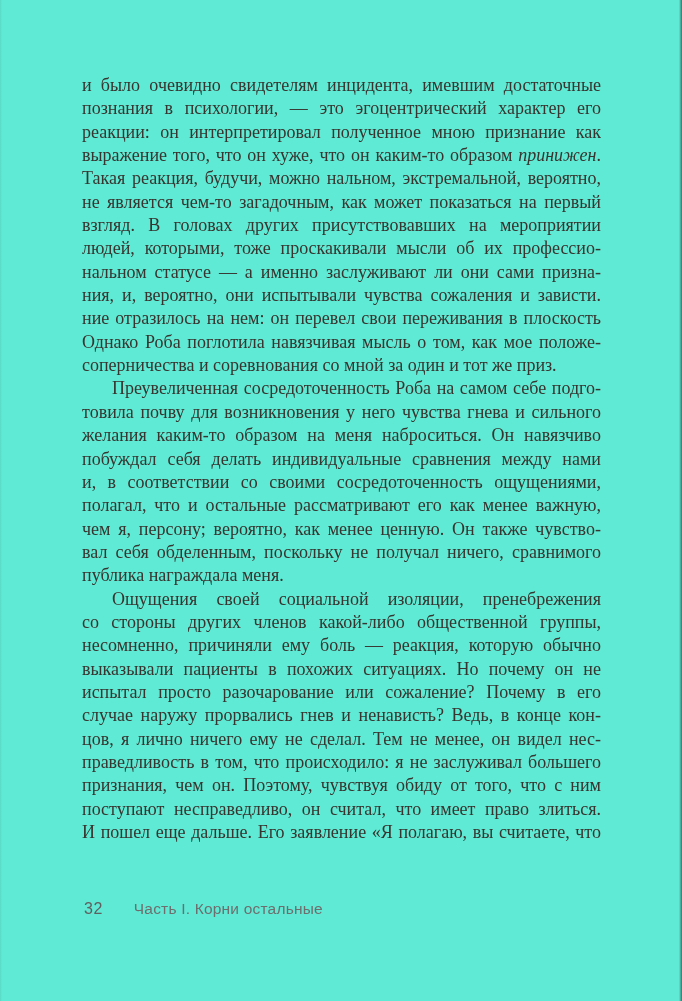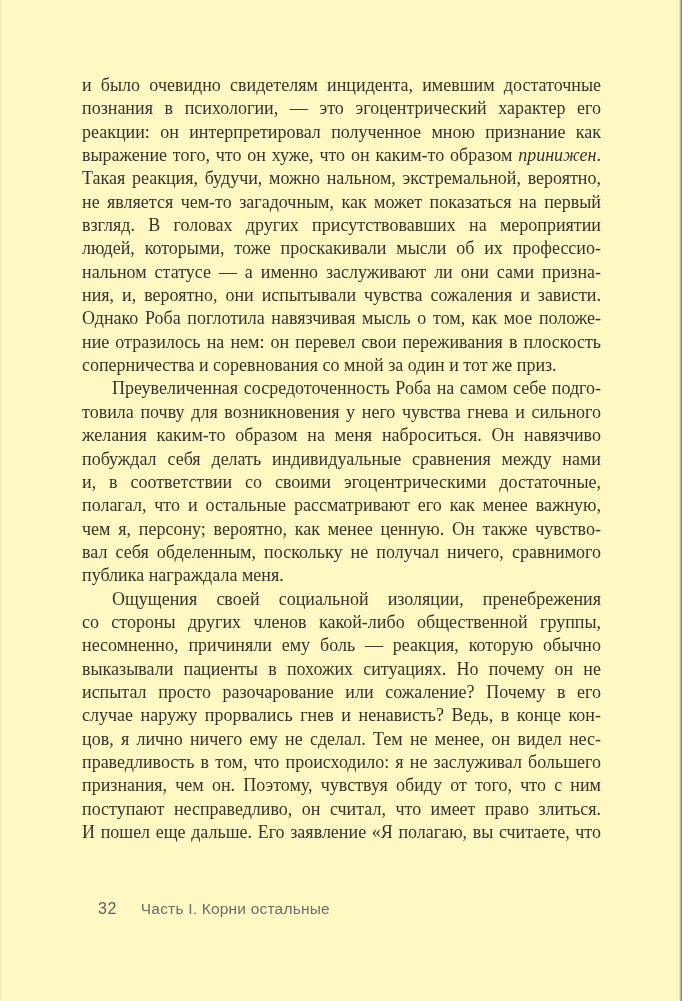--- a/index.html
+++ b/index.html
@@ -42,66 +42,66 @@
     text-align: justify;
     text-align-last: justify;
     white-space: normal;
   }
   .line.last { text-align-last: left; }
   .line.justify-last { text-align-last: justify; }
   .line.indent { text-indent: 30px; }
   .em { font-style: italic; margin-top: 24px; }
   .footer {
     position: absolute;
-    left: 98px;
+    left: 84px;
     top: 900px;
     display: flex;
     align-items: baseline;
-    gap: 24px;
+    gap: 31px;
     font-family: "Liberation Sans", "DejaVu Sans", sans-serif;
     color: #6e6e6e;
   }
   .footer .page-number {
     font-size: 16px;
     color: #606060;
     letter-spacing: 0.5px;
   }
   .footer .running-title {
     font-size: 15.5px;
     letter-spacing: 0.2px;
   }
 </style>
 </head>
 <body>
 
-<div class="page" style="background: #fef9c3;">
+<div class="page" style="background: #5eead4;">
   <div class="page-edge-left"></div>
 
   <div class="text-block" style="color: rgb(56, 52, 47);">
       <div class="paragraph">
         <div class="line">и было очевидно свидетелям инцидента, имевшим достаточные</div>
         <div class="line">познания в психологии, — это эгоцентрический характер его</div>
         <div class="line">реакции: он интерпретировал полученное мною признание как</div>
         <div class="line">выражение того, что он хуже, что он каким-то образом <span class="em">принижен</span>.</div>
         <div class="line">Такая реакция, будучи, можно нальном, экстремальной, вероятно,</div>
         <div class="line">не является чем-то загадочным, как может показаться на первый</div>
         <div class="line">взгляд. В головах других присутствовавших на мероприятии</div>
         <div class="line">людей, которыми, тоже проскакивали мысли об их профессио-</div>
         <div class="line">нальном статусе — а именно заслуживают ли они сами призна-</div>
         <div class="line">ния, и, вероятно, они испытывали чувства сожаления и зависти.</div>
+        <div class="line">ние отразилось на нем: он перевел свои переживания в плоскость</div>
         <div class="line">Однако Роба поглотила навязчивая мысль о том, как мое положе-</div>
-        <div class="line">ние отразилось на нем: он перевел свои переживания в плоскость</div>
         <div class="line last">соперничества и соревнования со мной за один и тот же приз.</div>
       </div>
       <div class="paragraph">
         <div class="line indent">Преувеличенная сосредоточенность Роба на самом себе подго-</div>
         <div class="line">товила почву для возникновения у него чувства гнева и сильного</div>
         <div class="line">желания каким-то образом на меня наброситься. Он навязчиво</div>
         <div class="line">побуждал себя делать индивидуальные сравнения между нами</div>
-        <div class="line">и, в соответствии со своими эгоцентрическими достаточные,</div>
+        <div class="line">и, в соответствии со своими сосредоточенность ощущениями,</div>
         <div class="line">полагал, что и остальные рассматривают его как менее важную,</div>
         <div class="line">чем я, персону; вероятно, как менее ценную. Он также чувство-</div>
         <div class="line">вал себя обделенным, поскольку не получал ничего, сравнимого</div>
         <div class="line last">публика награждала меня.</div>
       </div>
       <div class="paragraph">
         <div class="line indent">Ощущения своей социальной изоляции, пренебрежения</div>
         <div class="line">со стороны других членов какой-либо общественной группы,</div>
         <div class="line">несомненно, причиняли ему боль — реакция, которую обычно</div>
         <div class="line">выказывали пациенты в похожих ситуациях. Но почему он не</div>

